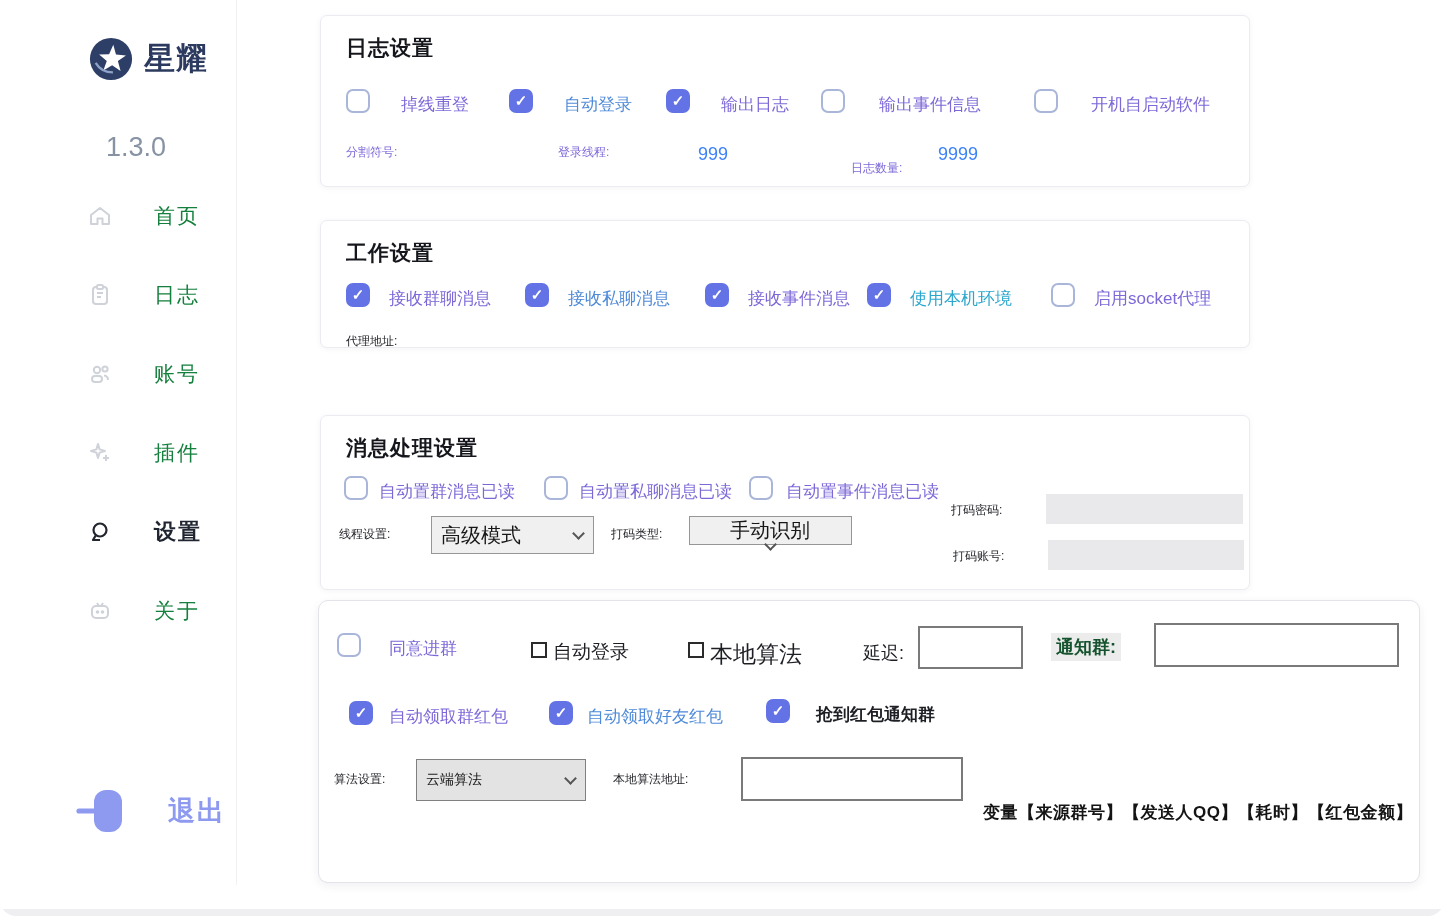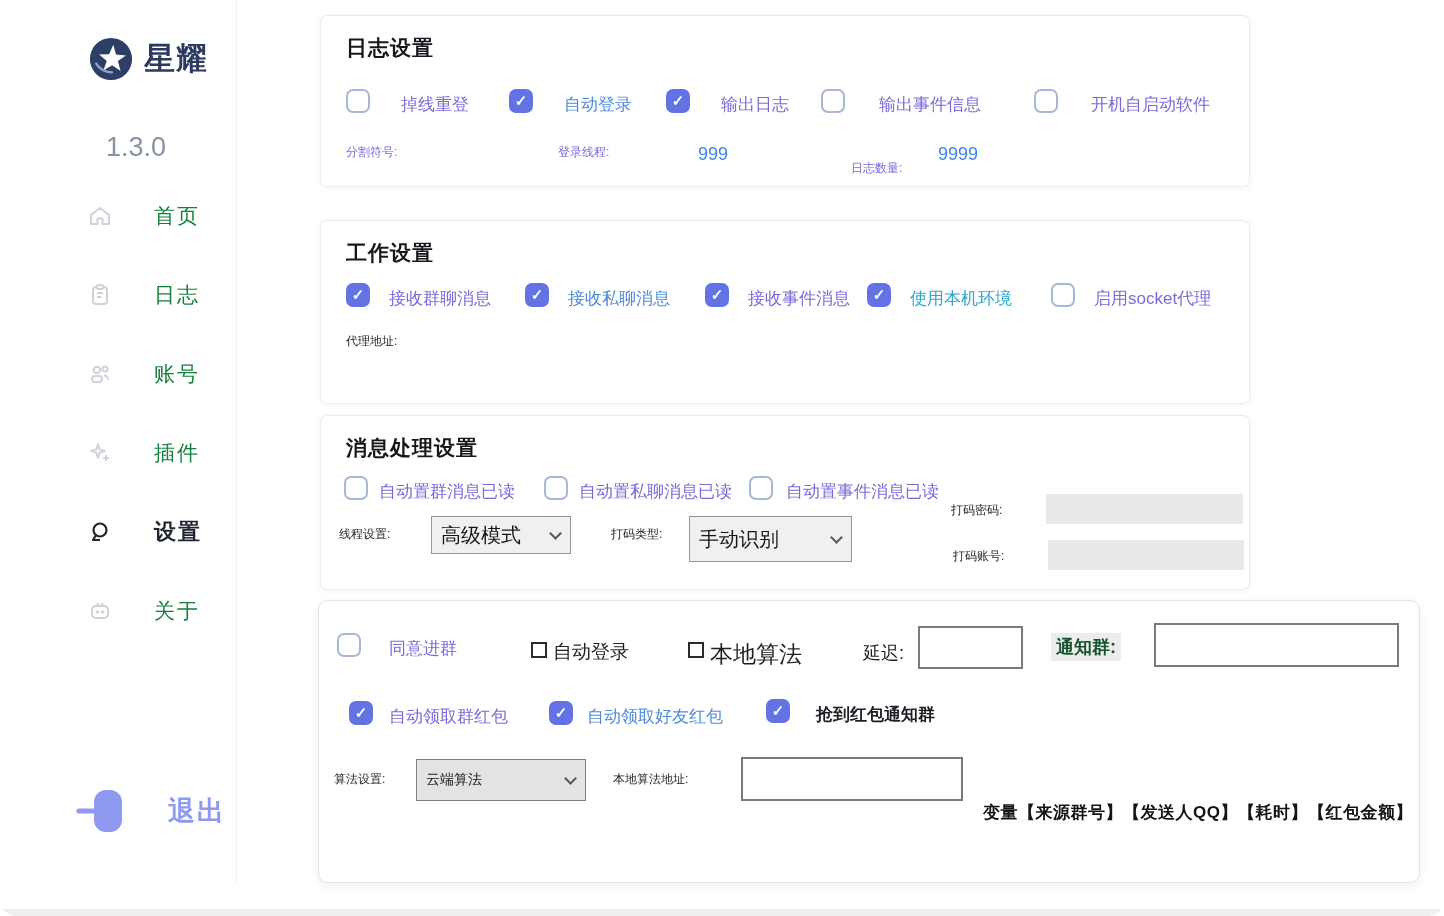--- a/index.html
+++ b/index.html
@@ -22,21 +22,21 @@
   .nav-item.active .active-bg { content:""; position:absolute; left:18px; top:-22px; width:150px; height:76px; border-radius:10px;
      background:linear-gradient(90deg, rgba(238,238,246,0) 0%, rgba(237,237,246,0.95) 28%, rgba(243,243,249,0.92) 72%, rgba(247,247,251,0) 100%); z-index:-1; }
   .exit-row { position:absolute; left:76px; top:785px; display:flex; align-items:center; gap:40px; cursor:pointer; }
   .exit-label { font-size:27px; font-weight:600; color:#8e9af0; letter-spacing:2px; }
 
   
   .main { position:absolute; left:320px; top:0; width:1124px; height:916px; }
   .card { position:absolute; left:0; width:930px; background:#fff; border:1px solid #ebebf1; border-radius:7px; box-shadow:0 1px 6px rgba(40,40,80,0.05); }
   .card h2 { position:absolute; left:25px; top:18px; font-size:21px; font-weight:800; color:#15171c; letter-spacing:1px; }
   #card-log { top:15px; height:172px; }
-  #card-work { top:220px; height:184px; }
+  #card-work { top:220px; height:128px; }
   #card-msg { top:415px; height:175px; }
 
   .cb { position:absolute; width:24px; height:24px; background:#fff; border:2px solid #a9b6d9; border-radius:7px; cursor:pointer; }
   .cb.checked { background:#6373e5; border-color:#6373e5; display:flex; align-items:center; justify-content:center; }
   .cb.checked::after { content:"✓"; color:#fff; font-size:15px; font-weight:bold; }
   .clabel { position:absolute; font-size:17px; white-space:nowrap; cursor:pointer; }
   .purple { color:#7e68d8; }
   .blue { color:#4f8ad8; }
   .teal { color:#2ba7cd; }
   .dark { color:#1d1f24; }
@@ -172,26 +172,26 @@
     <section class="card" id="card-msg">
       <h2>消息处理设置</h2>
       <span class="cb" style="left:23px;top:60px;"></span>
       <span class="clabel purple" style="left:58px;top:64px;">自动置群消息已读</span>
       <span class="cb" style="left:223px;top:60px;"></span>
       <span class="clabel purple" style="left:258px;top:64px;">自动置私聊消息已读</span>
       <span class="cb" style="left:428px;top:60px;"></span>
       <span class="clabel purple" style="left:465px;top:64px;">自动置事件消息已读</span>
 
       <span class="flabel dark" style="left:18px;top:110px;">线程设置:</span>
-      <div class="select" style="left:110px;top:100px;width:140px;height:38px;">
+      <div class="select" style="left:110px;top:100px;width:163px;height:38px;">
         <span class="sel-text">高级模式</span>
         <span class="chev"></span>
       </div>
       <span class="flabel dark" style="left:290px;top:110px;">打码类型:</span>
-      <div class="select" style="left:368px;top:100px;width:163px;height:46px;">
+      <div class="select" style="left:368px;top:100px;width:163px;height:29px;flex-direction:column;">
         <span class="sel-text">手动识别</span>
         <span class="chev"></span>
       </div>
 
       <span class="flabel dark" style="left:630px;top:86px;">打码密码:</span>
       <input class="gray-input" style="left: 725px; top: 78px; width: 197px;">
       <span class="flabel dark" style="left:632px;top:132px;">打码账号:</span>
       <input class="gray-input" style="left: 727px; top: 124px; width: 196px;">
     </section>
 

